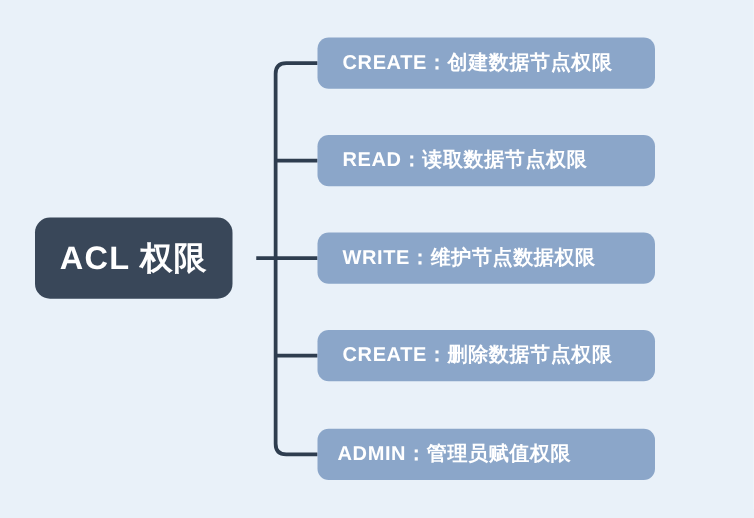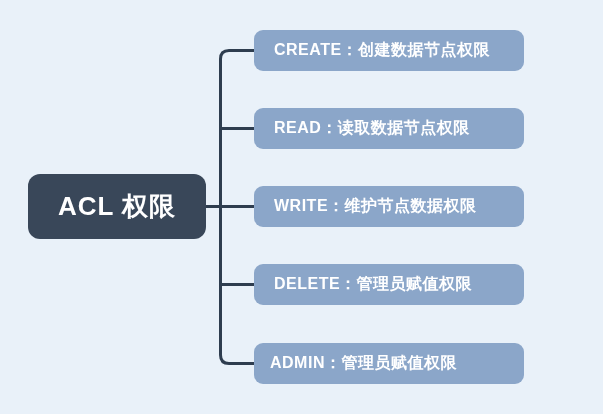--- a/index.html
+++ b/index.html
@@ -29,21 +29,21 @@
   }
   .connectors path {
     fill: none;
     stroke: var(--connector);
     stroke-width: 3;
   }
   .root-node {
     position: absolute;
     left: 28px;
     top: 174px;
-    width: 178px;
+    width: 158px;
     height: 65px;
     background: var(--root-fill);
     color: var(--root-text);
     border-radius: 12px;
     display: flex;
     align-items: center;
     justify-content: center;
     font-size: 26px;
     font-weight: bold;
     letter-spacing: 1px;
@@ -85,17 +85,17 @@
   </svg>
 
   <div class="root-node">ACL 权限</div>
 
   <div class="branch-node row0">CREATE：创建数据节点权限</div>
 
   <div class="branch-node row2">WRITE：维护节点数据权限</div>
 
   <div class="branch-node row1">READ：读取数据节点权限</div>
 
-  <div class="branch-node row3">DELETE：管理员赋值权限</div>
+  <div class="branch-node row3">CREATE：删除数据节点权限</div>
 
   <div class="branch-node row4">ADMIN：管理员赋值权限</div>
 
 </div>
 
 </body></html>

